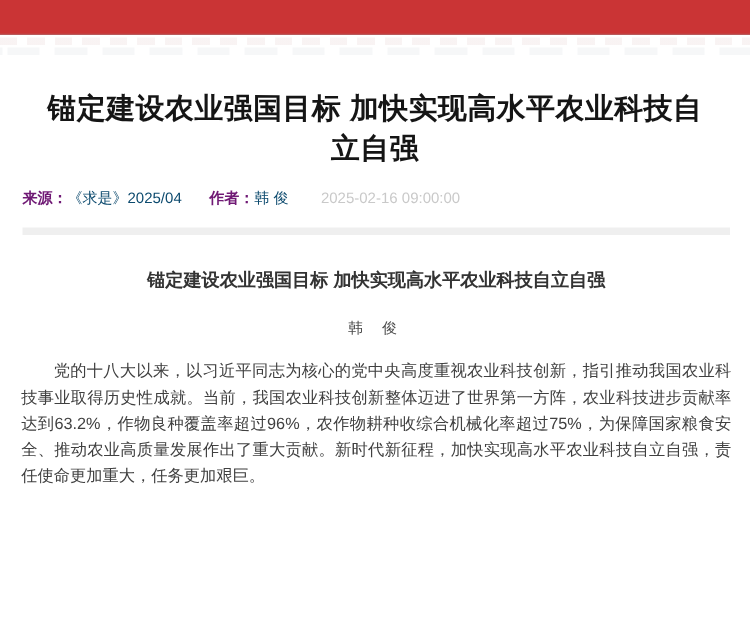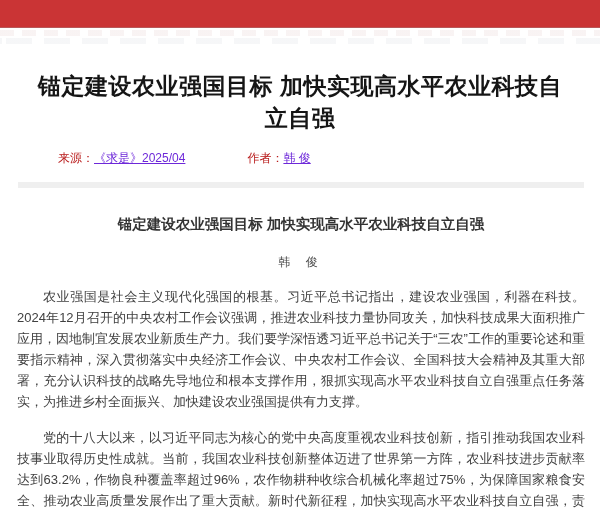--- a/index.html
+++ b/index.html
@@ -32,22 +32,22 @@
     color: #151515;
     letter-spacing: 0.5px;
   }
   .meta-row {
     margin: 16px 0 0 18px;
     font-size: 12px;
     color: #595959;
     display: flex;
     align-items: baseline;
   }
-  .meta-label { font-weight: normal; color: #b91c1c; margin-left: 40px; }
-  .meta-value { color: #6d28d9; margin-right: 22px; text-decoration: underline; }
+  .meta-label { font-weight: bold; color: #701a75; }
+  .meta-value { color: #0c4a6e; margin-right: 22px; }
   .meta-date { color: #c9c9c9; margin-left: 4px; }
   .divider-strip {
     margin: 15px 16px 0 18px;
     height: 6px;
     background: #efefef;
   }
   .article {
     padding: 0 15px 0 17px;
   }
   .article-title {
@@ -87,25 +87,25 @@
 <div class="top-bar"></div>
 <div class="ghost-strip"></div>
 
 <h1 class="page-title">锚定建设农业强国目标 加快实现高水平农业科技自立自强</h1>
 
 <div class="meta-row">
   <span class="meta-label">来源：</span>
   <span class="meta-value">《求是》2025/04</span>
   <span class="meta-label">作者：</span>
   <span class="meta-value">韩 俊</span>
+  <span class="meta-date">2025-02-16 09:00:00</span>
 </div>
 
 <div class="divider-strip"></div>
 
 <div class="article">
   <h2 class="article-title">锚定建设农业强国目标 加快实现高水平农业科技自立自强</h2>
   <div class="article-author">韩 俊</div>
 
-  <p class="body-para">农业强国是社会主义现代化强国的根基。习近平总书记指出，建设农业强国，利器在科技。2024年12月召开的中央农村工作会议强调，推进农业科技力量协同攻关，加快科技成果大面积推广应用，因地制宜发展农业新质生产力。我们要学深悟透习近平总书记关于“三农”工作的重要论述和重要指示精神，深入贯彻落实中央经济工作会议、中央农村工作会议、全国科技大会精神及其重大部署，充分认识科技的战略先导地位和根本支撑作用，狠抓实现高水平农业科技自立自强重点任务落实，为推进乡村全面振兴、加快建设农业强国提供有力支撑。</p>
 
 
   <p class="body-para">党的十八大以来，以习近平同志为核心的党中央高度重视农业科技创新，指引推动我国农业科技事业取得历史性成就。当前，我国农业科技创新整体迈进了世界第一方阵，农业科技进步贡献率达到63.2%，作物良种覆盖率超过96%，农作物耕种收综合机械化率超过75%，为保障国家粮食安全、推动农业高质量发展作出了重大贡献。新时代新征程，加快实现高水平农业科技自立自强，责任使命更加重大，任务更加艰巨。</p>
 </div>
 
 </body></html>

